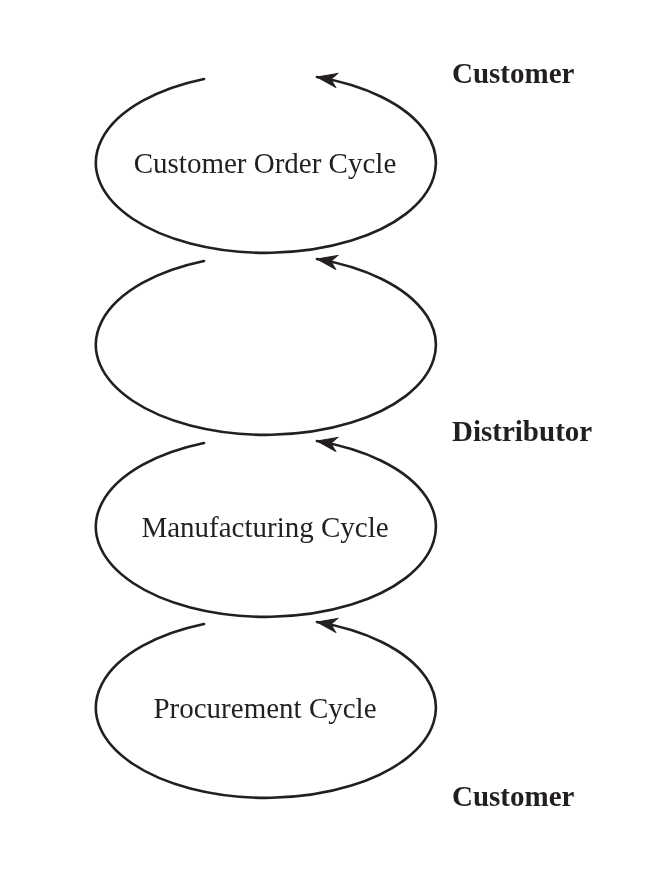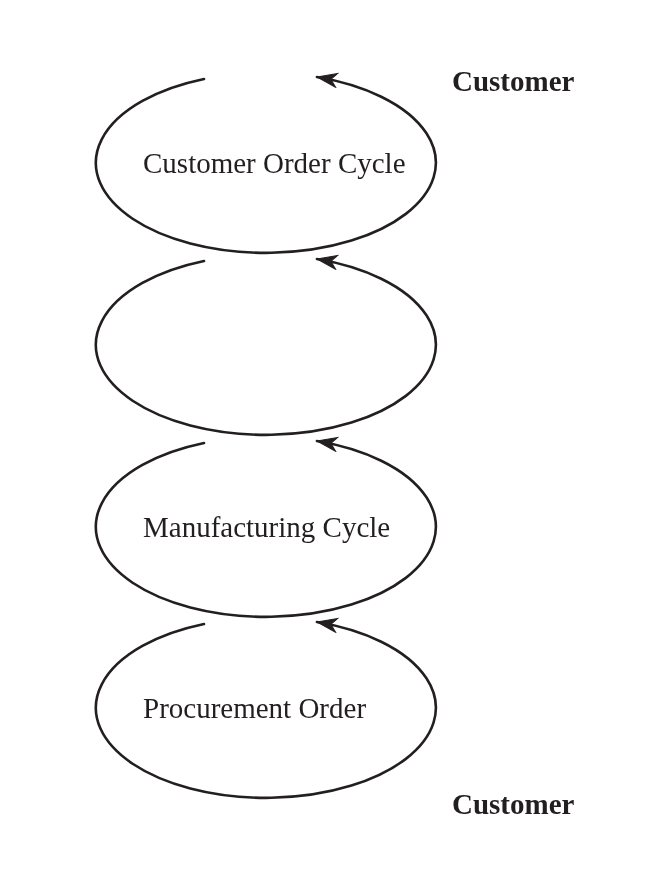--- a/index.html
+++ b/index.html
@@ -20,35 +20,34 @@
   .loop {
     fill: none;
     stroke: #231f20;
     stroke-width: 2.6;
     stroke-linecap: round;
   }
   .cycle-label {
     position: absolute;
     left: 95px;
     width: 340px;
+    text-align: center;
     font-size: 29px;
     line-height: 34px;
     color: #231f20;
     white-space: nowrap;
-    margin-left: 48px;
   }
   .stage-label {
     position: absolute;
     left: 452px;
     font-size: 29px;
     line-height: 30px;
     font-weight: 700;
     color: #231f20;
     white-space: nowrap;
-    margin-top: 8px;
   }
 </style>
 </head>
 <body>
 
 <div class="canvas">
 
   <svg class="diagram-svg" viewBox="0 0 670 882" xmlns="http://www.w3.org/2000/svg">
     <defs>
       <marker id="arrowhead" markerUnits="userSpaceOnUse" markerWidth="24" markerHeight="18" refX="21" refY="8" orient="auto">
@@ -60,22 +59,23 @@
     <path class="loop" d="M 204 261 A 170 90 0 1 0 317 259" marker-end="url(#arrowhead)"></path>
     <path class="loop" d="M 204 443 A 170 90 0 1 0 317 441" marker-end="url(#arrowhead)"></path>
     <path class="loop" d="M 204 624 A 170 90 0 1 0 317 622" marker-end="url(#arrowhead)"></path>
   </svg>
 
   <div class="cycle-label" style="top:146px">Customer Order Cycle</div>
 
 
   <div class="cycle-label" style="top:510px">Manufacturing Cycle</div>
 
-  <div class="cycle-label" style="top:691px">Procurement Order</div>
+  <div class="cycle-label" style="top:691px">Procurement Cycle</div>
 
   <div class="stage-label" style="top:58px">Customer</div>
 
 
+  <div class="stage-label" style="top:416px">Distributor</div>
 
 
   <div class="stage-label" style="top:781px">Customer</div>
 
 </div>
 
 </body></html>

